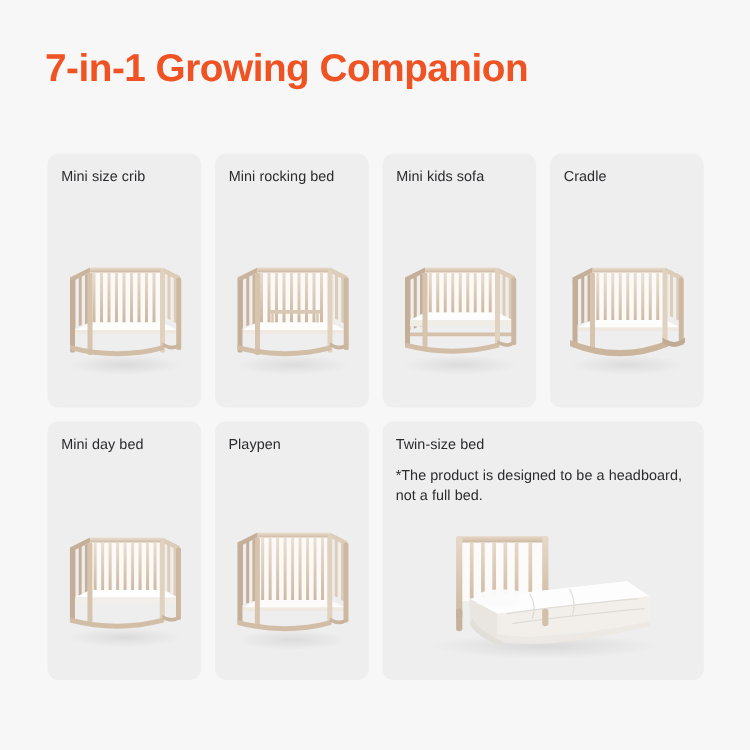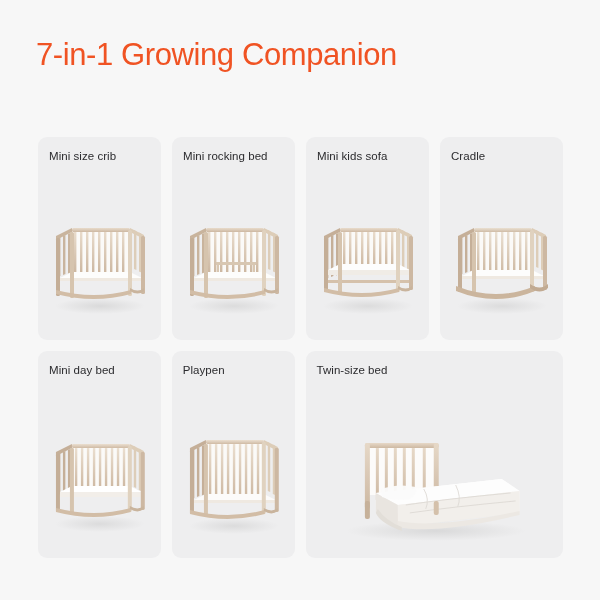--- a/index.html
+++ b/index.html
@@ -23,32 +23,32 @@
     height: 600px;
     background: #f7f7f7;
   }
 
   
   .page-title {
     position: absolute;
     left: 36px;
     top: 34px;
     font-size: 31px;
-    font-weight: normal;
+    font-weight: bold;
     letter-spacing: -0.4px;
     color: #f05323;
     line-height: 42px;
     white-space: nowrap;
   }
 
   
   .grid {
     position: absolute;
     left: 38px;
-    top: 137px;
+    top: 123px;
     width: 525px;
   }
 
   .row {
     display: flex;
     gap: 11px;
   }
 
   .row-2 { margin-top: 11px; }
 
@@ -438,20 +438,21 @@
           <rect x="32" y="36" width="4" height="72" rx="1.5" fill="#d6c4ae"></rect>
           <rect x="90" y="34" width="4" height="72" rx="1.5" fill="#e0d2bf"></rect>
           <rect x="103" y="40" width="4" height="64" rx="1.5" fill="#cdb8a2"></rect>
           <path d="M18 102 Q56 112 93 102 L93 106 Q56 116 18 106 Z" fill="#d2bda6"></path>
           <path d="M92 100 Q100 105 106 100 L106 103 Q100 108 92 103 Z" fill="#c9b49d"></path>
         </svg>
       </div>
 
       <div class="card card-wide card-r2">
         <div class="card-label">Twin-size bed</div>
+        <div class="card-note">*The product is designed to be a headboard, not a full bed.</div>
         <span class="sr-only">Twin-size bed using the slatted panel as a headboard with white mattress and bedding</span>
         <svg class="art-wide" viewBox="0 0 258 145" aria-hidden="true">
           <defs>
             <linearGradient id="w7" x1="0" y1="0" x2="0" y2="1">
               <stop offset="0" stop-color="#e6d8c7"></stop>
                 <stop offset="1" stop-color="#cdb8a2"></stop>
             </linearGradient>
             <linearGradient id="mat7" x1="0" y1="0" x2="0" y2="1">
               <stop offset="0" stop-color="#ffffff"></stop>
                 <stop offset="1" stop-color="#ebe8e4"></stop>

